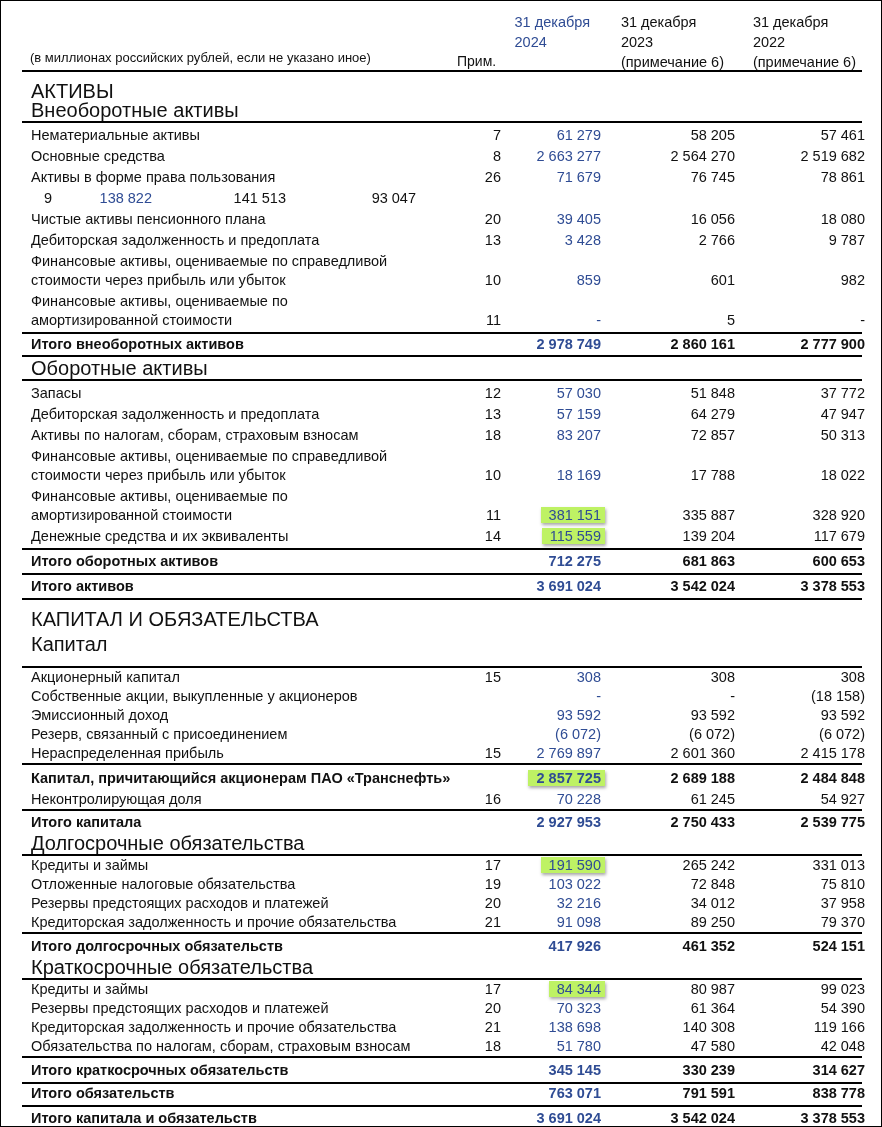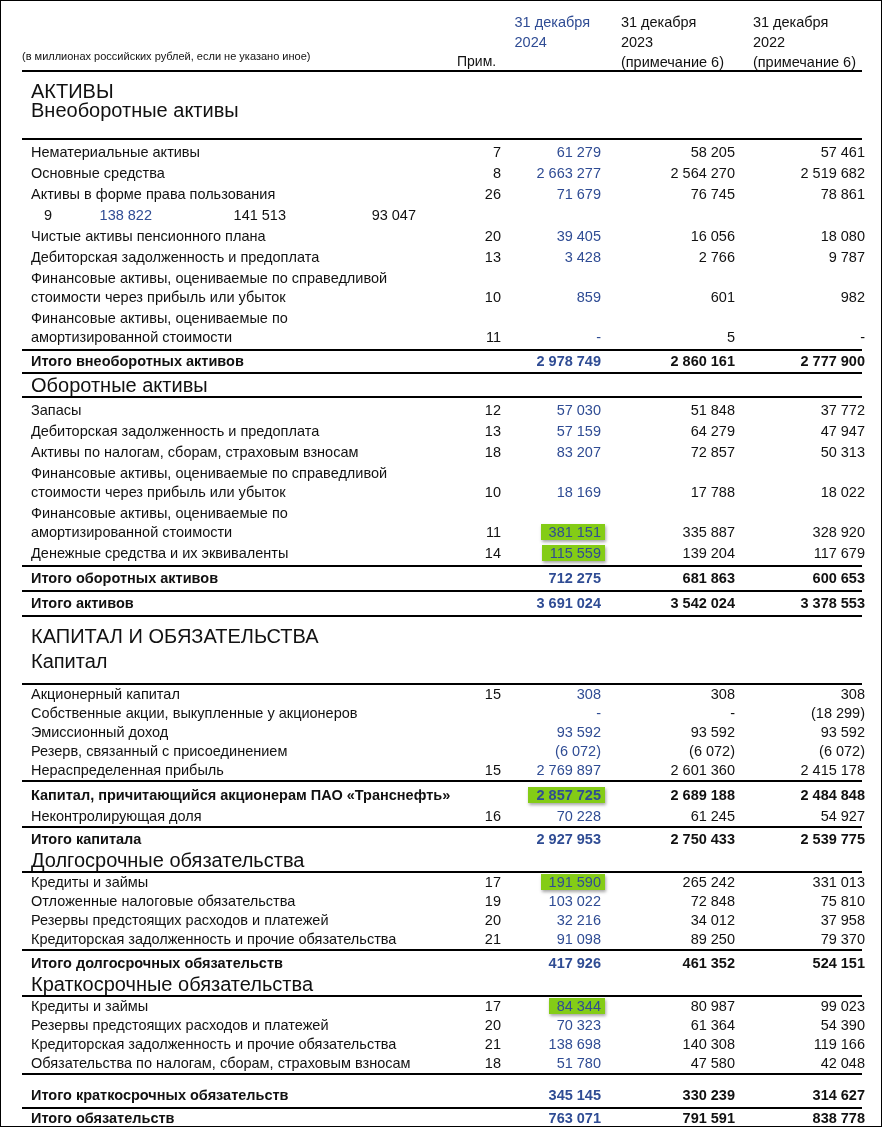--- a/index.html
+++ b/index.html
@@ -1,38 +1,38 @@
 <!DOCTYPE html>
 <html><head>
 <meta charset="utf-8">
 <style>
   html, body { margin:0; padding:0; background:#fff; }
   body { width:882px; height:1127px; position:relative; overflow:hidden;
          font-family:"Liberation Sans", sans-serif; color:#111; }
   .frame { position:absolute; left:0; top:0; width:880px; height:1125px; border:1px solid #000; }
   .sheet { position:absolute; left:22px; top:0; width:840px; }
   .hdr { position:relative; height:70px; }
-  .hdr .units { position:absolute; left:0; top:50px; font-size:11px; }
+  .hdr .units { position:absolute; left:8px; top:50px; font-size:13px; }
   .hdr .prim { position:absolute; left:435px; top:53px; font-size:14px; }
   .hdr .col { position:absolute; top:12px; font-size:14.5px; text-align:left; line-height:20px; }
   .hdr .c1 { right:272px; color:#2f4c94; }
   .hdr .c2 { right:138px; }
   .hdr .c3 { right:6px; }
   .rule-thick { border-top:2.5px solid #000; }
   .row { position:relative; display:flex; align-items:flex-end; font-size:14.5px; line-height:19px; }
   .row .lbl { flex:0 0 440px; padding-left:9px; }
   .row .note { flex:0 0 30px; text-align:right; }
   .row .v { text-align:right; }
   .row .v1 { flex:0 0 100px; color:#2f4c94; position:relative;text-align:right; }
   .row .v2 { flex:0 0 134px; }
   .row .v3 { flex:0 0 130px;text-align:right; }
   .sec { font-size:20px; line-height:19px; padding-left:9px; }
   .total { font-weight:bold; font-size:14.5px; }
   .total .lbl { font-weight:bold; }
-  .hl { background:#84cc16; box-shadow:1px 2px 3px rgba(0,0,0,0.35); padding:0 4px 0 8px; margin-right:-4px; }
+  .hl { background:#bef264; box-shadow:1px 2px 3px rgba(0,0,0,0.35); padding:0 4px 0 8px; margin-right:-4px; }
   .bt { border-top:2.5px solid #000; }
   .bb { border-bottom:2.5px solid #000; }
 </style>
 </head>
 <body>
 
 <div class="frame"></div>
 <div class="sheet">
   <div class="hdr">
     <div class="units">(в миллионах российских рублей, если не указано иное)</div>
@@ -49,21 +49,21 @@
     <div class="col c3">
       <div>31 декабря</div>
         <div>2022</div>
         <div>(примечание 6)</div>
     </div>
   </div>
   <div id="body">
       <div class="rule-thick"></div>
       <div style="height: 10px;"></div>
       <div class="sec">АКТИВЫ</div>
-      <div class="sec" style="border-bottom: 2.5px solid rgb(0, 0, 0); padding-bottom: 18px;">Внеоборотные активы</div>
+      <div class="sec" style="border-bottom: 2.5px solid rgb(0, 0, 0); padding-bottom: 1px;">Внеоборотные активы</div>
       <div style="height: 3px;"></div>
       <div class="row" style="margin-bottom: 2px;">
         <div class="lbl">Нематериальные активы</div>
         <div class="note">7</div>
         <div class="v v1"><span>61 279</span></div>
         <div class="v v2">58 205</div>
         <div class="v v3">57 461</div>
       </div>
       <div class="row" style="margin-bottom: 2px;">
         <div class="lbl">Основные средства</div>
@@ -199,21 +199,21 @@
         <div class="note">15</div>
         <div class="v v1"><span>308</span></div>
         <div class="v v2">308</div>
         <div class="v v3">308</div>
       </div>
       <div class="row">
         <div class="lbl">Собственные акции, выкупленные у акционеров</div>
         <div class="note"></div>
         <div class="v v1"><span>-</span></div>
         <div class="v v2">-</div>
-        <div class="v v3">(18 299)</div>
+        <div class="v v3">(18 158)</div>
       </div>
       <div class="row">
         <div class="lbl">Эмиссионный доход</div>
         <div class="note"></div>
         <div class="v v1"><span>93 592</span></div>
         <div class="v v2">93 592</div>
         <div class="v v3">93 592</div>
       </div>
       <div class="row">
         <div class="lbl">Резерв, связанный с присоединением</div>
@@ -308,21 +308,21 @@
         <div class="v v2">140 308</div>
         <div class="v v3">119 166</div>
       </div>
       <div class="row">
         <div class="lbl">Обязательства по налогам, сборам, страховым взносам</div>
         <div class="note">18</div>
         <div class="v v1"><span>51 780</span></div>
         <div class="v v2">47 580</div>
         <div class="v v3">42 048</div>
       </div>
-      <div class="row total bt" style="padding-top: 11px; padding-bottom: 2px;">
+      <div class="row total bt" style="padding-top: 3px; padding-bottom: 2px;">
         <div class="lbl">Итого краткосрочных обязательств</div>
         <div class="note"></div>
         <div class="v v1"><span>345 145</span></div>
         <div class="v v2">330 239</div>
         <div class="v v3">314 627</div>
       </div>
       <div class="row total bt" style="padding-top: 0; padding-bottom: 2px;">
         <div class="lbl">Итого обязательств</div>
         <div class="note"></div>
         <div class="v v1"><span>763 071</span></div>

